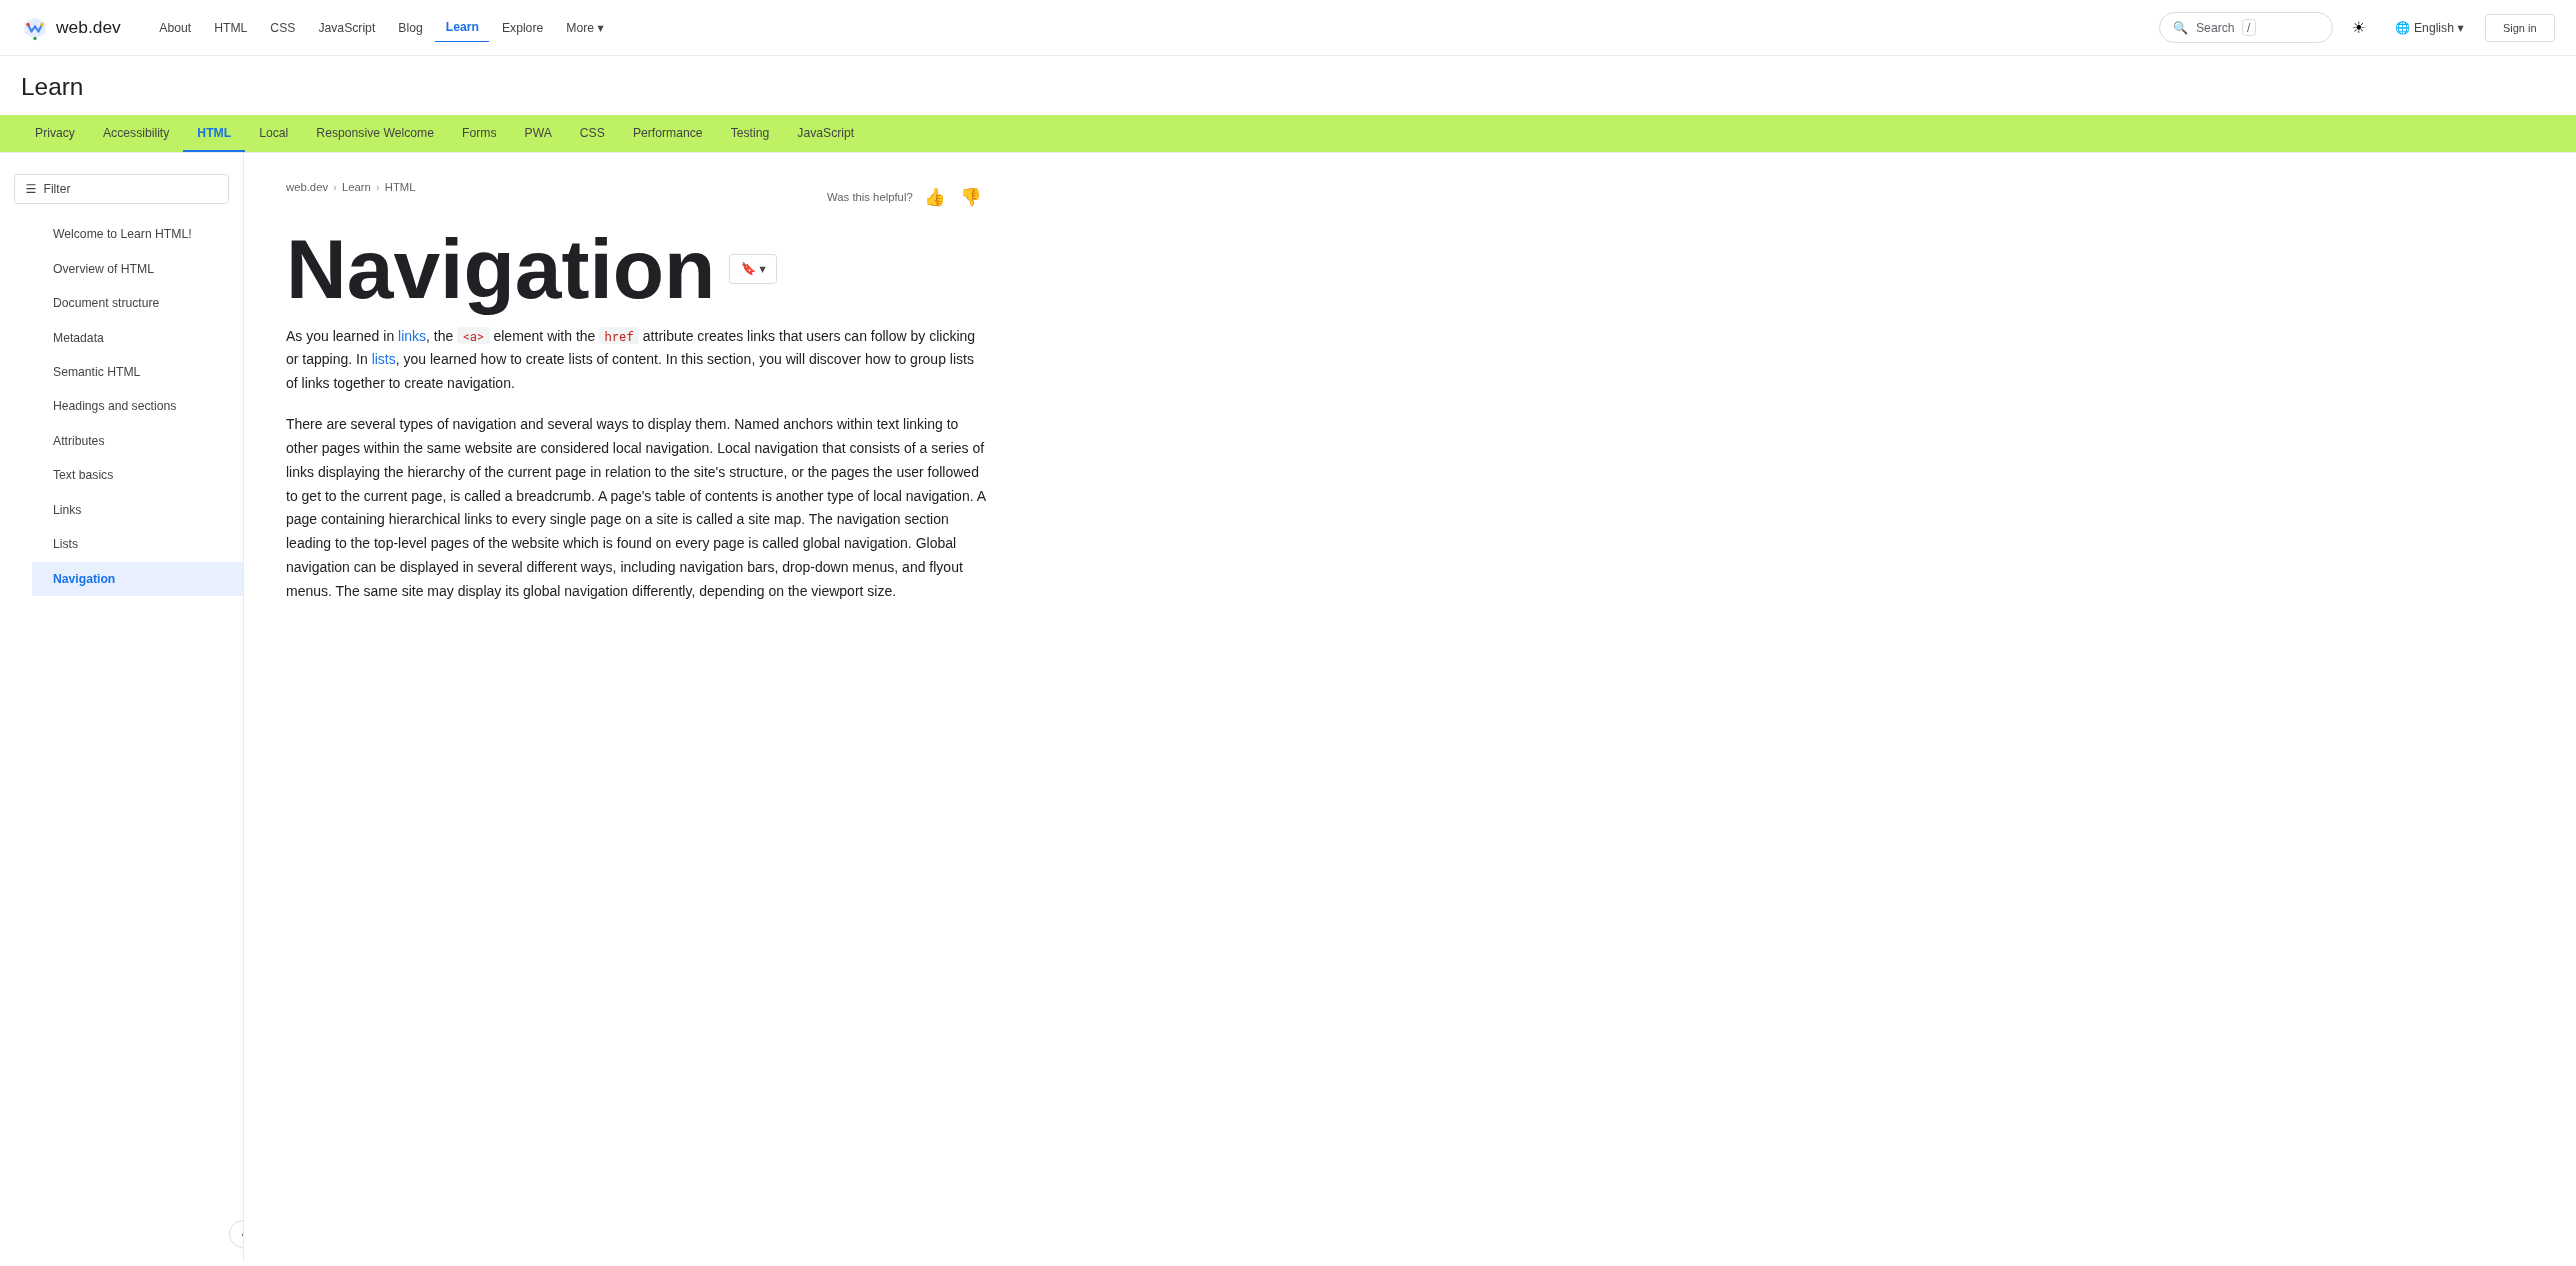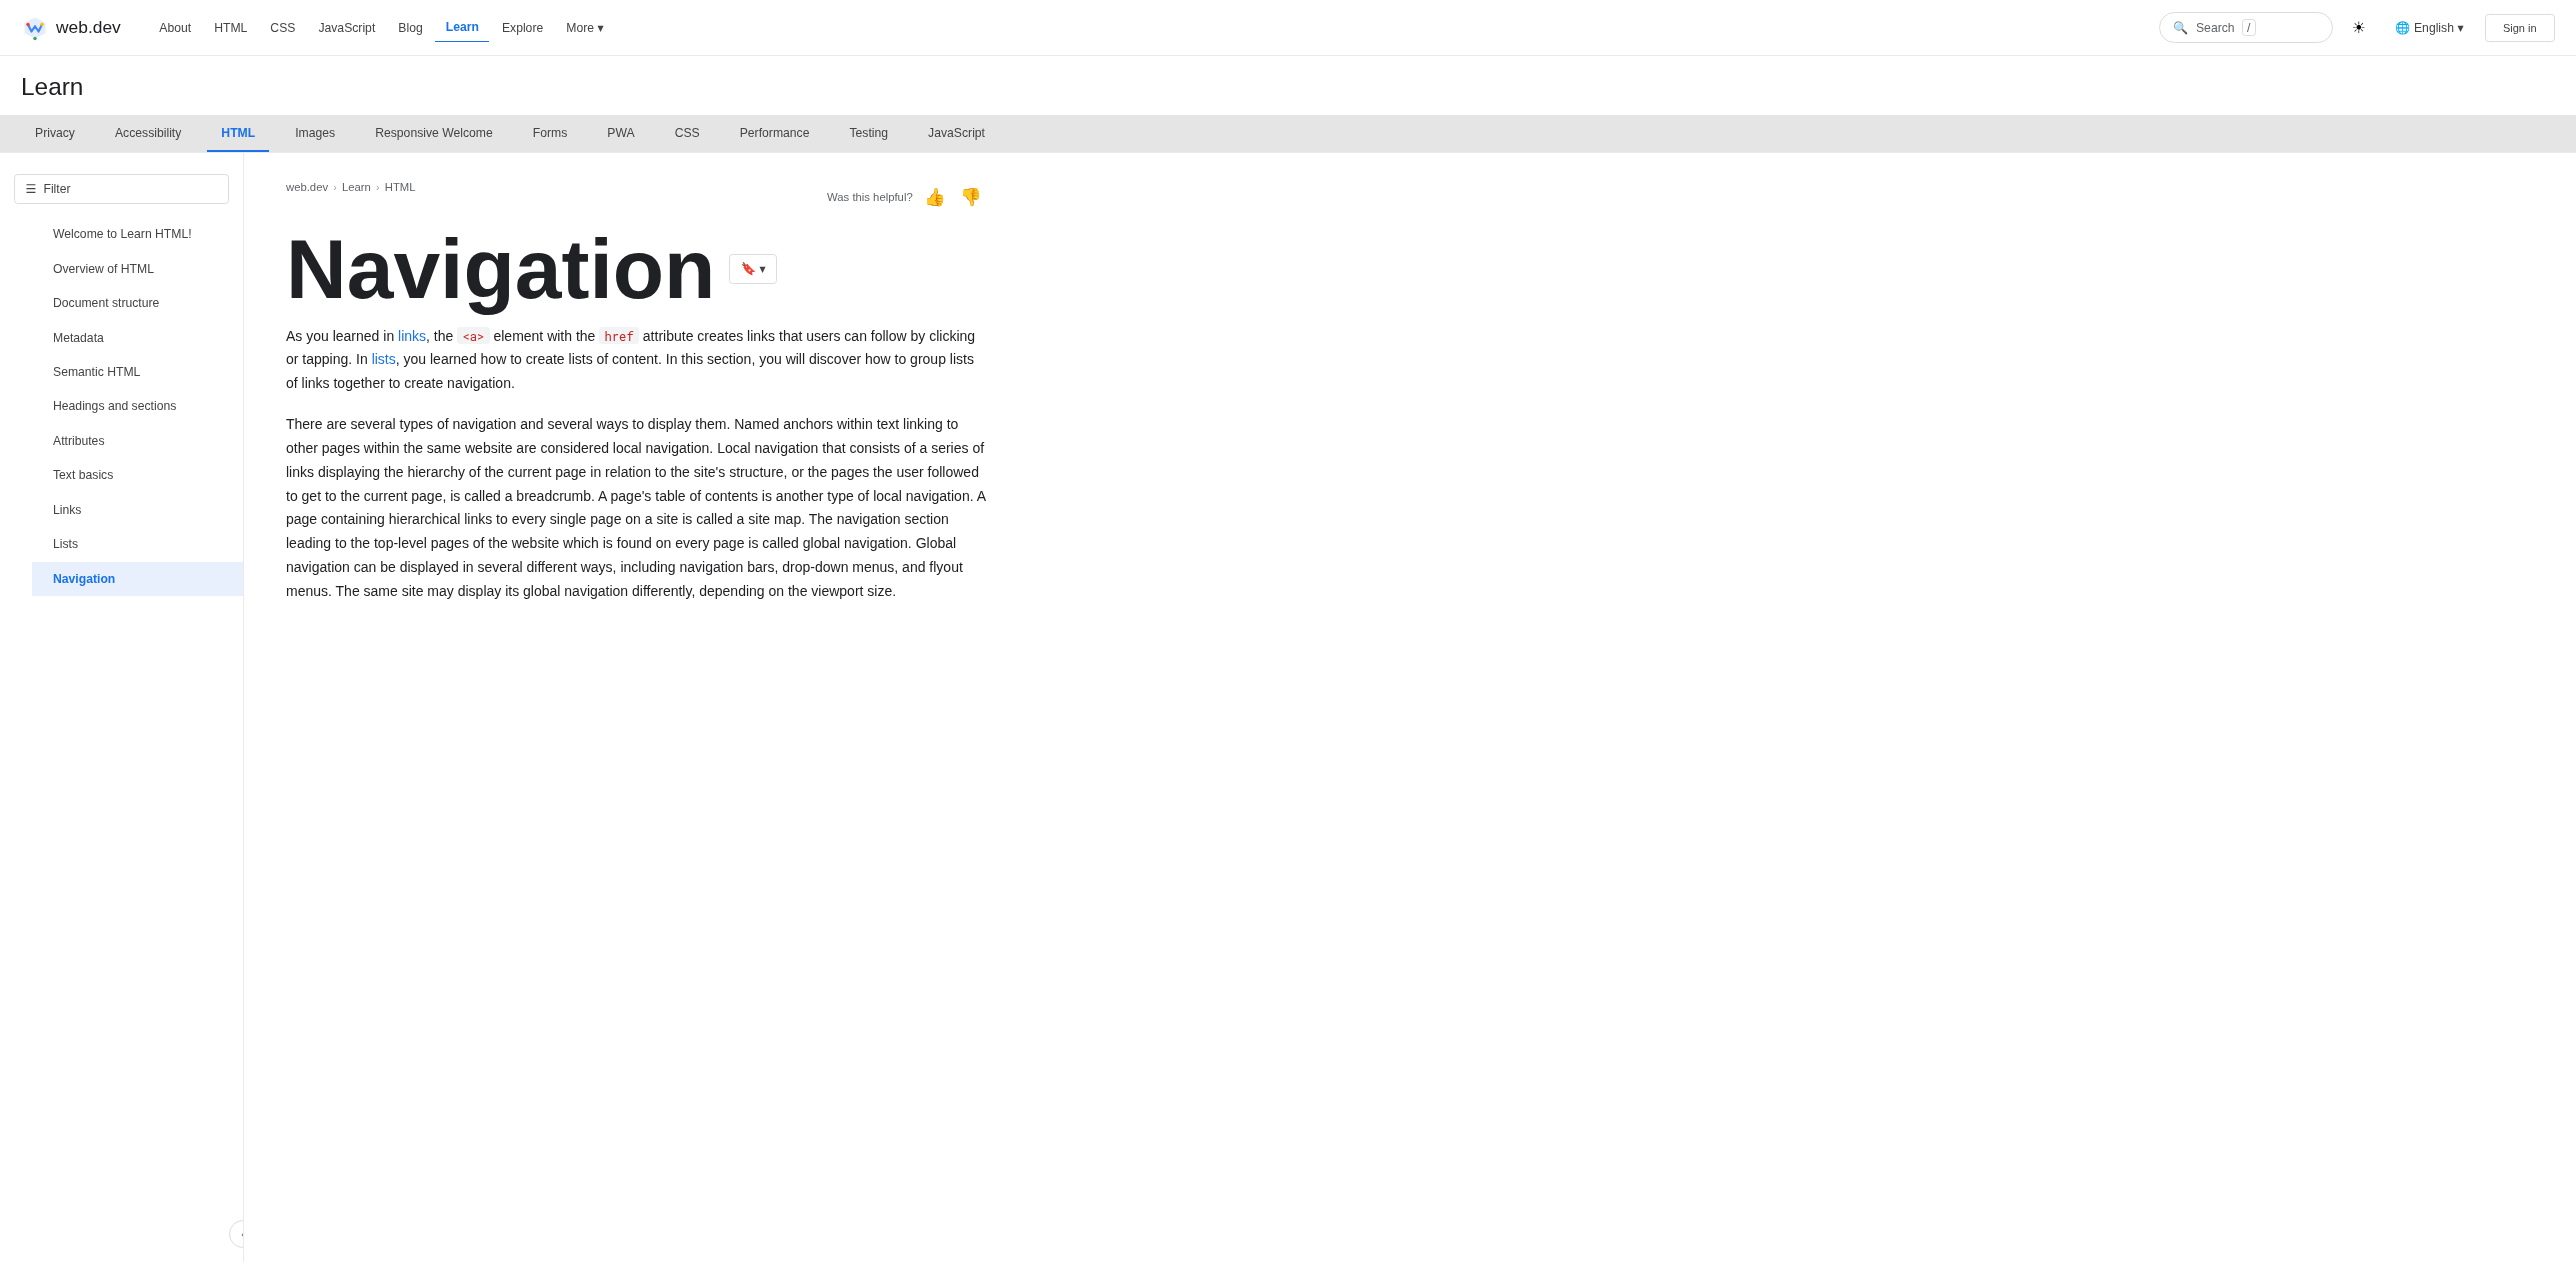--- a/index.html
+++ b/index.html
@@ -124,22 +124,22 @@
       color: #202124;
       margin-bottom: 14px;
     }
 
     
     .category-tabs {
       display: flex;
       align-items: flex-start;
       border-bottom: 0.9px solid #e8eaed;
       padding: 0 21px;
-      gap: 12px;
-      background: #e5e5e5;
+      gap: 0;
+      background: #bef264;
       overflow-x: auto;
     }
     .category-tab {
       padding: 10.5px 14px;
       font-size: 12.2px;
       color: #444;
       cursor: pointer;
       white-space: nowrap;
       border-bottom: 2.6px solid transparent;
       margin-bottom: -0.9px;
@@ -366,21 +366,21 @@
 </nav>
 
 <div class="learn-header">
   <h1 class="learn-title">Learn</h1>
 </div>
 
 <div class="category-tabs">
   <div class="category-tab">Privacy</div>
   <div class="category-tab">Accessibility</div>
   <div class="category-tab active">HTML</div>
-  <div class="category-tab">Images</div>
+  <div class="category-tab">Local</div>
   <div class="category-tab">Responsive Welcome</div>
   <div class="category-tab">Forms</div>
   <div class="category-tab">PWA</div>
   <div class="category-tab">CSS</div>
   <div class="category-tab">Performance</div>
   <div class="category-tab">Testing</div>
   <div class="category-tab">JavaScript</div>
 </div>
 
 <div class="main-layout">

